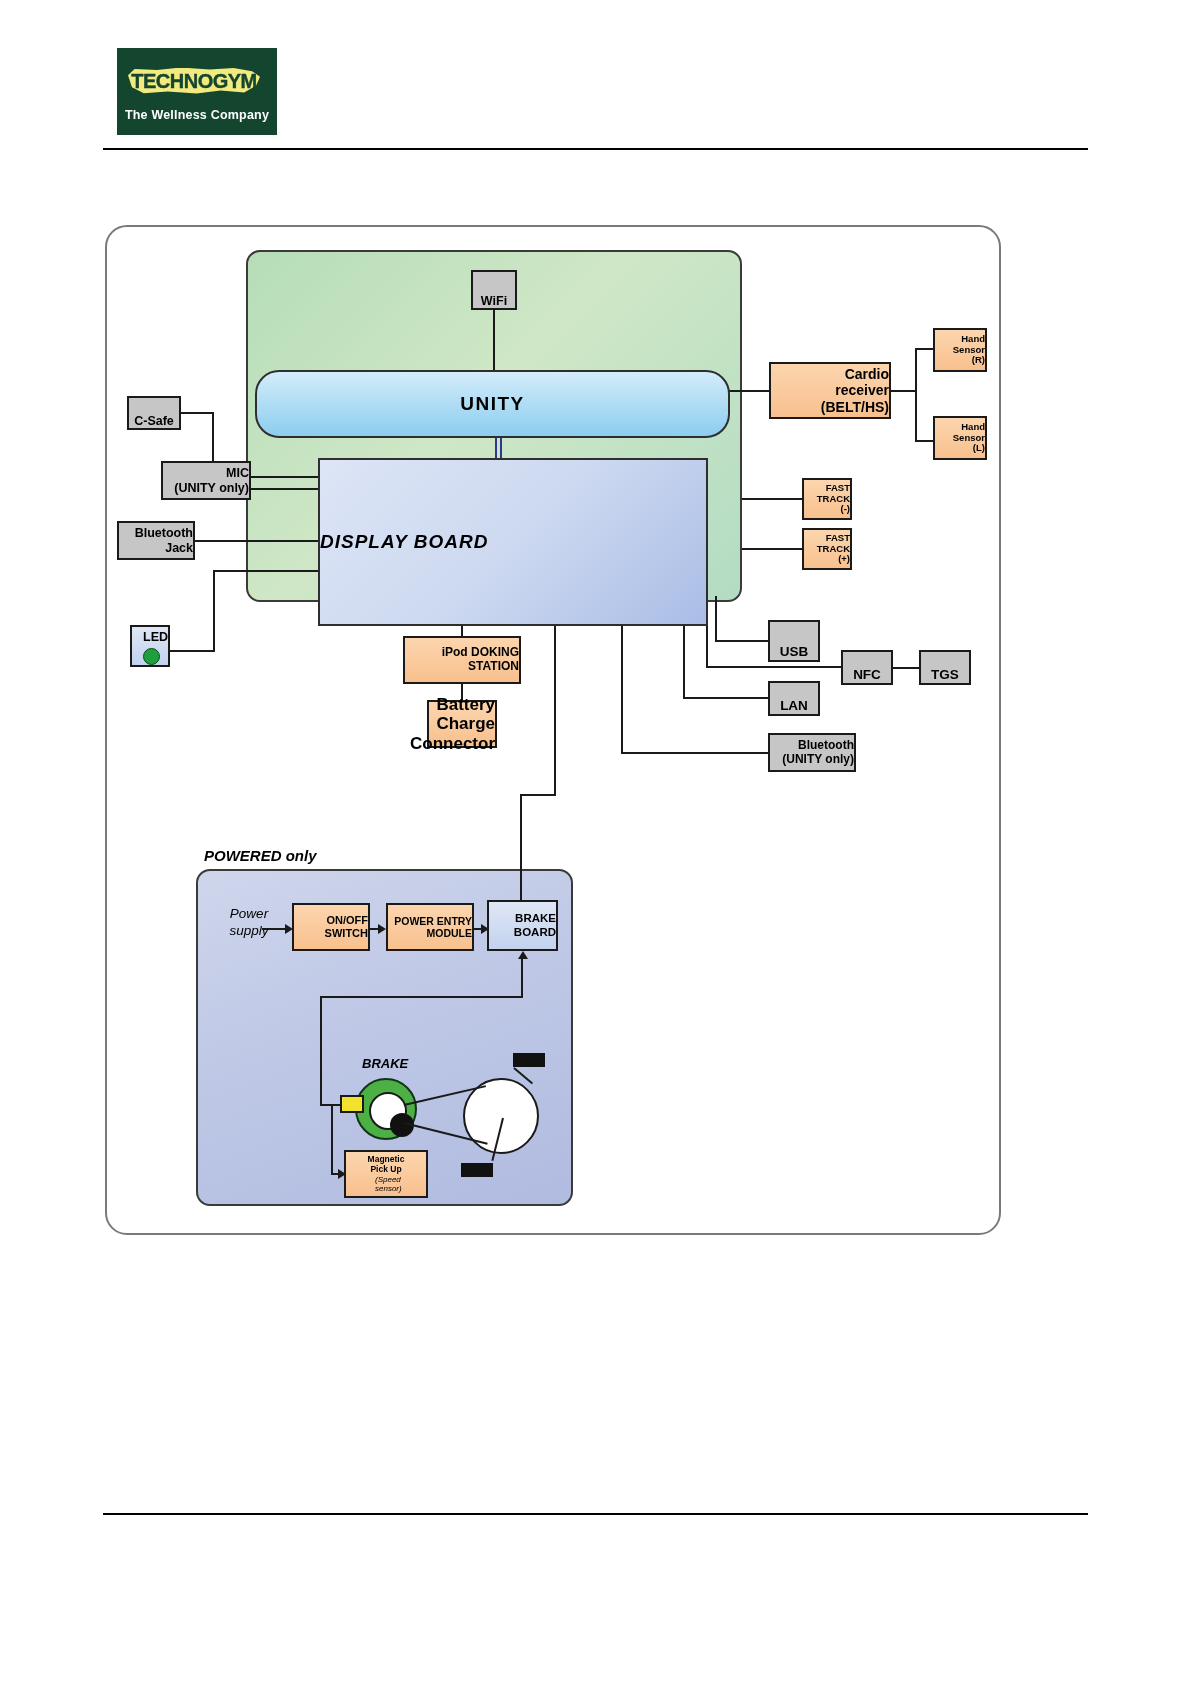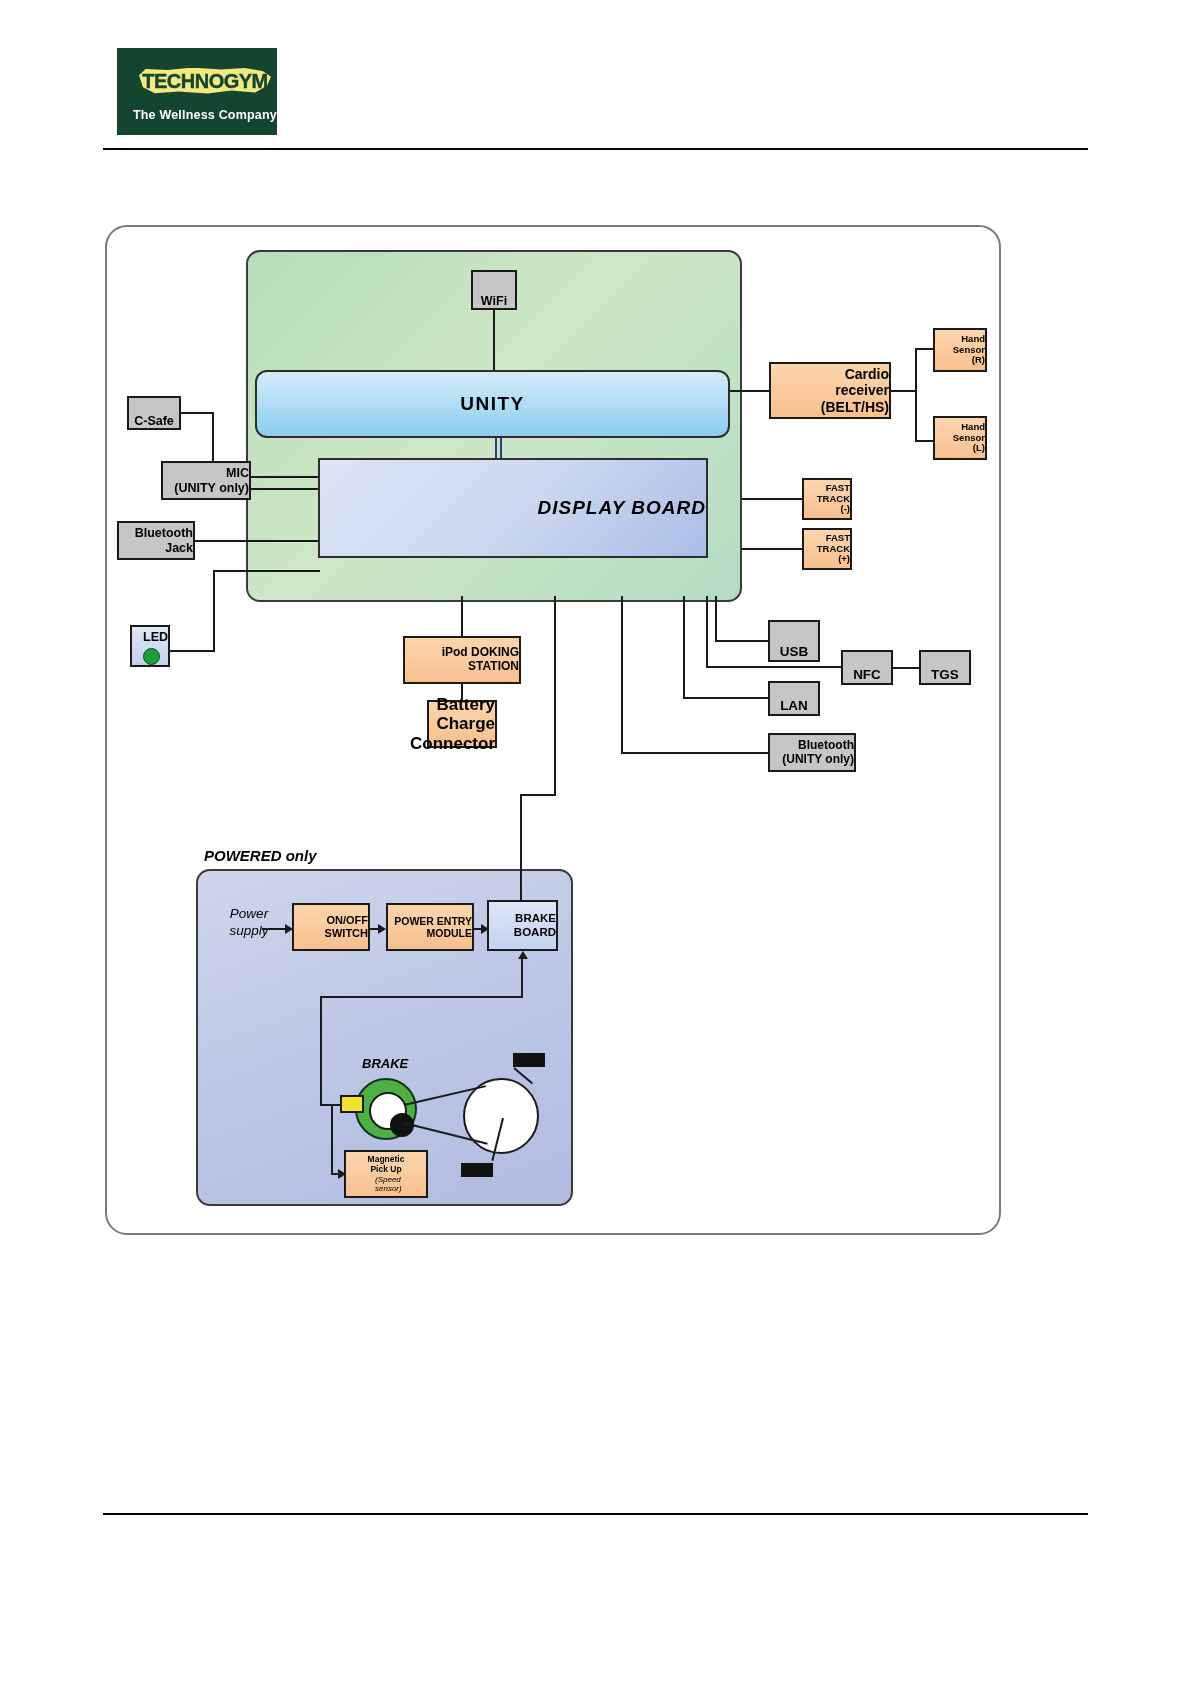--- a/index.html
+++ b/index.html
@@ -18,21 +18,21 @@
   
   #logo-block {
     position: absolute;
     left: 117px;
     top: 48px;
     width: 160px;
     height: 87px;
     background: #14452f;
     display: flex;
     flex-direction: column;
-    align-items: flex-end;
+    align-items: center;
     justify-content: center;
   }
   #logo-wordmark {
     width: 138px;
     height: 40px;
     position: relative;
   }
   #logo-wordmark .plate {
     position: absolute;
     left: 0; top: 6px;
@@ -146,45 +146,45 @@
     z-index: 2;
   }
 
   #unity-box {
     position: absolute;
     left: 255px;
     top: 370px;
     width: 475px;
     height: 68px;
     border: 2px solid #2e2e2e;
-    border-radius: 12px;
+    border-radius: 24px;
     background: linear-gradient(180deg, #d3ecfa 0%, #8ccdef 100%);
     box-sizing: border-box;
     display: flex;
     align-items: center;
     justify-content: center;
     font-weight: bold;
     font-size: 19px;
     letter-spacing: 1.5px;
     color: #000;
     z-index: 6;
   }
 
   #display-board {
     position: absolute;
     left: 318px;
     top: 458px;
     width: 390px;
-    height: 100px;
+    height: 168px;
     border: 2px solid #2e2e2e;
     background: linear-gradient(135deg, #dde5f6 0%, #cdd9f0 50%, #aabde6 100%);
     box-sizing: border-box;
     display: flex;
     align-items: center;
-    justify-content: flex-end;
+    justify-content: flex-start;
     font-weight: bold;
     font-style: italic;
     font-size: 19px;
     letter-spacing: 1px;
     color: #000;
     z-index: 6;
   }
 
   
   #powered-label {

